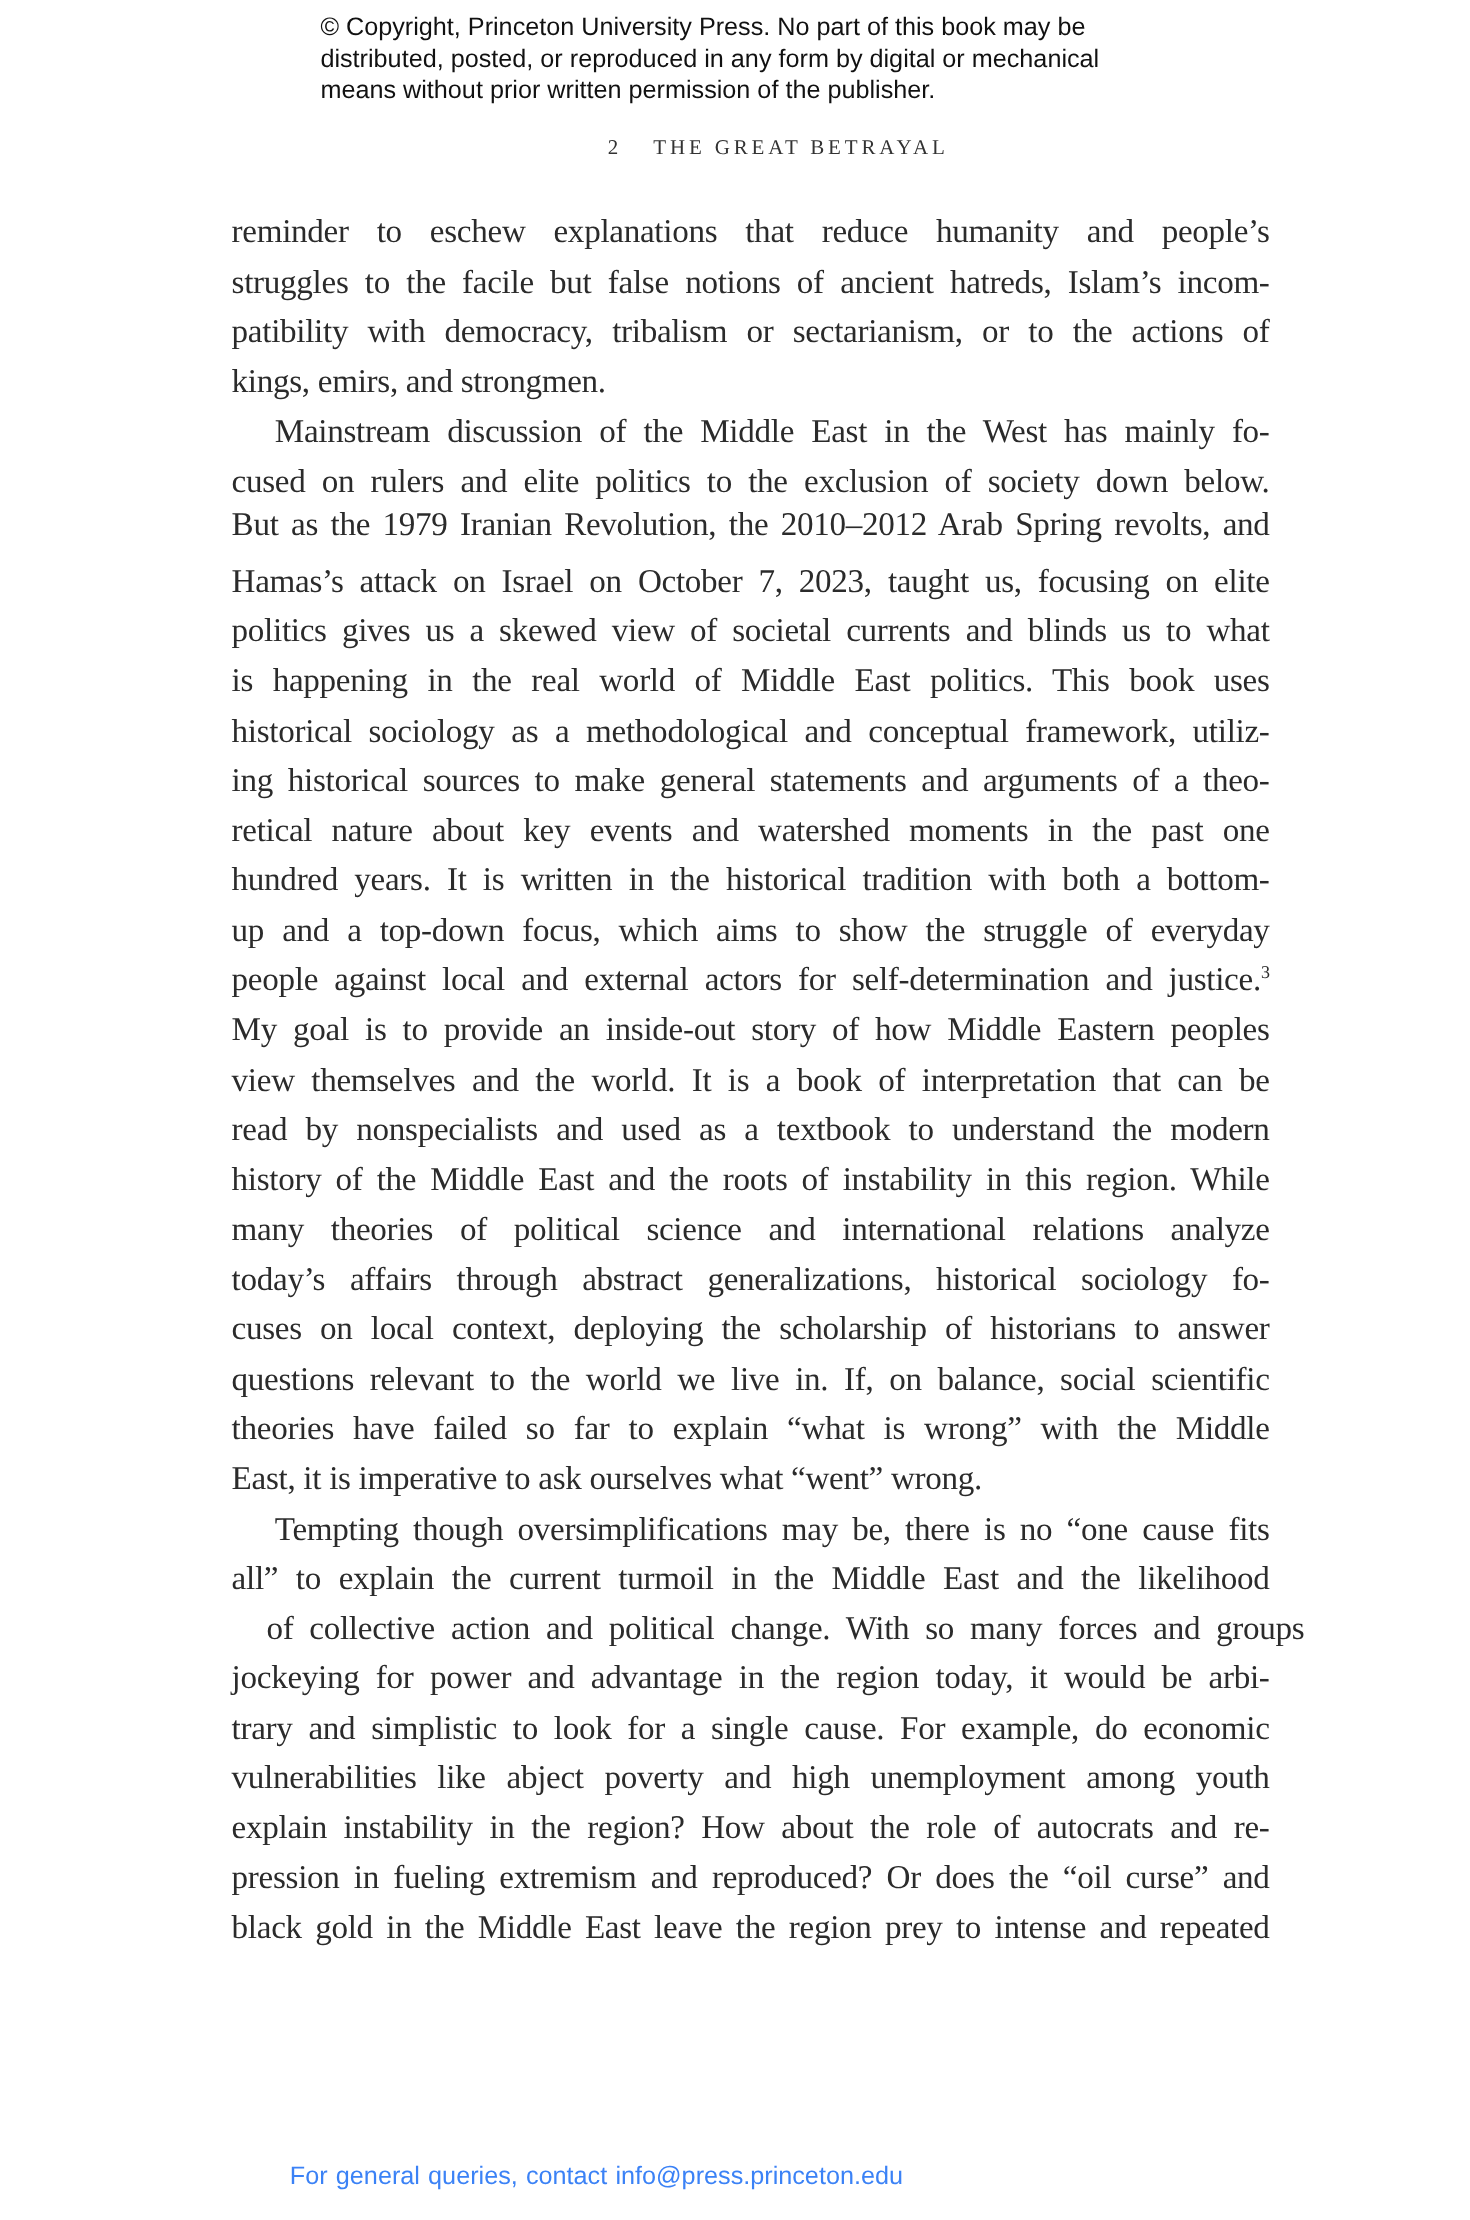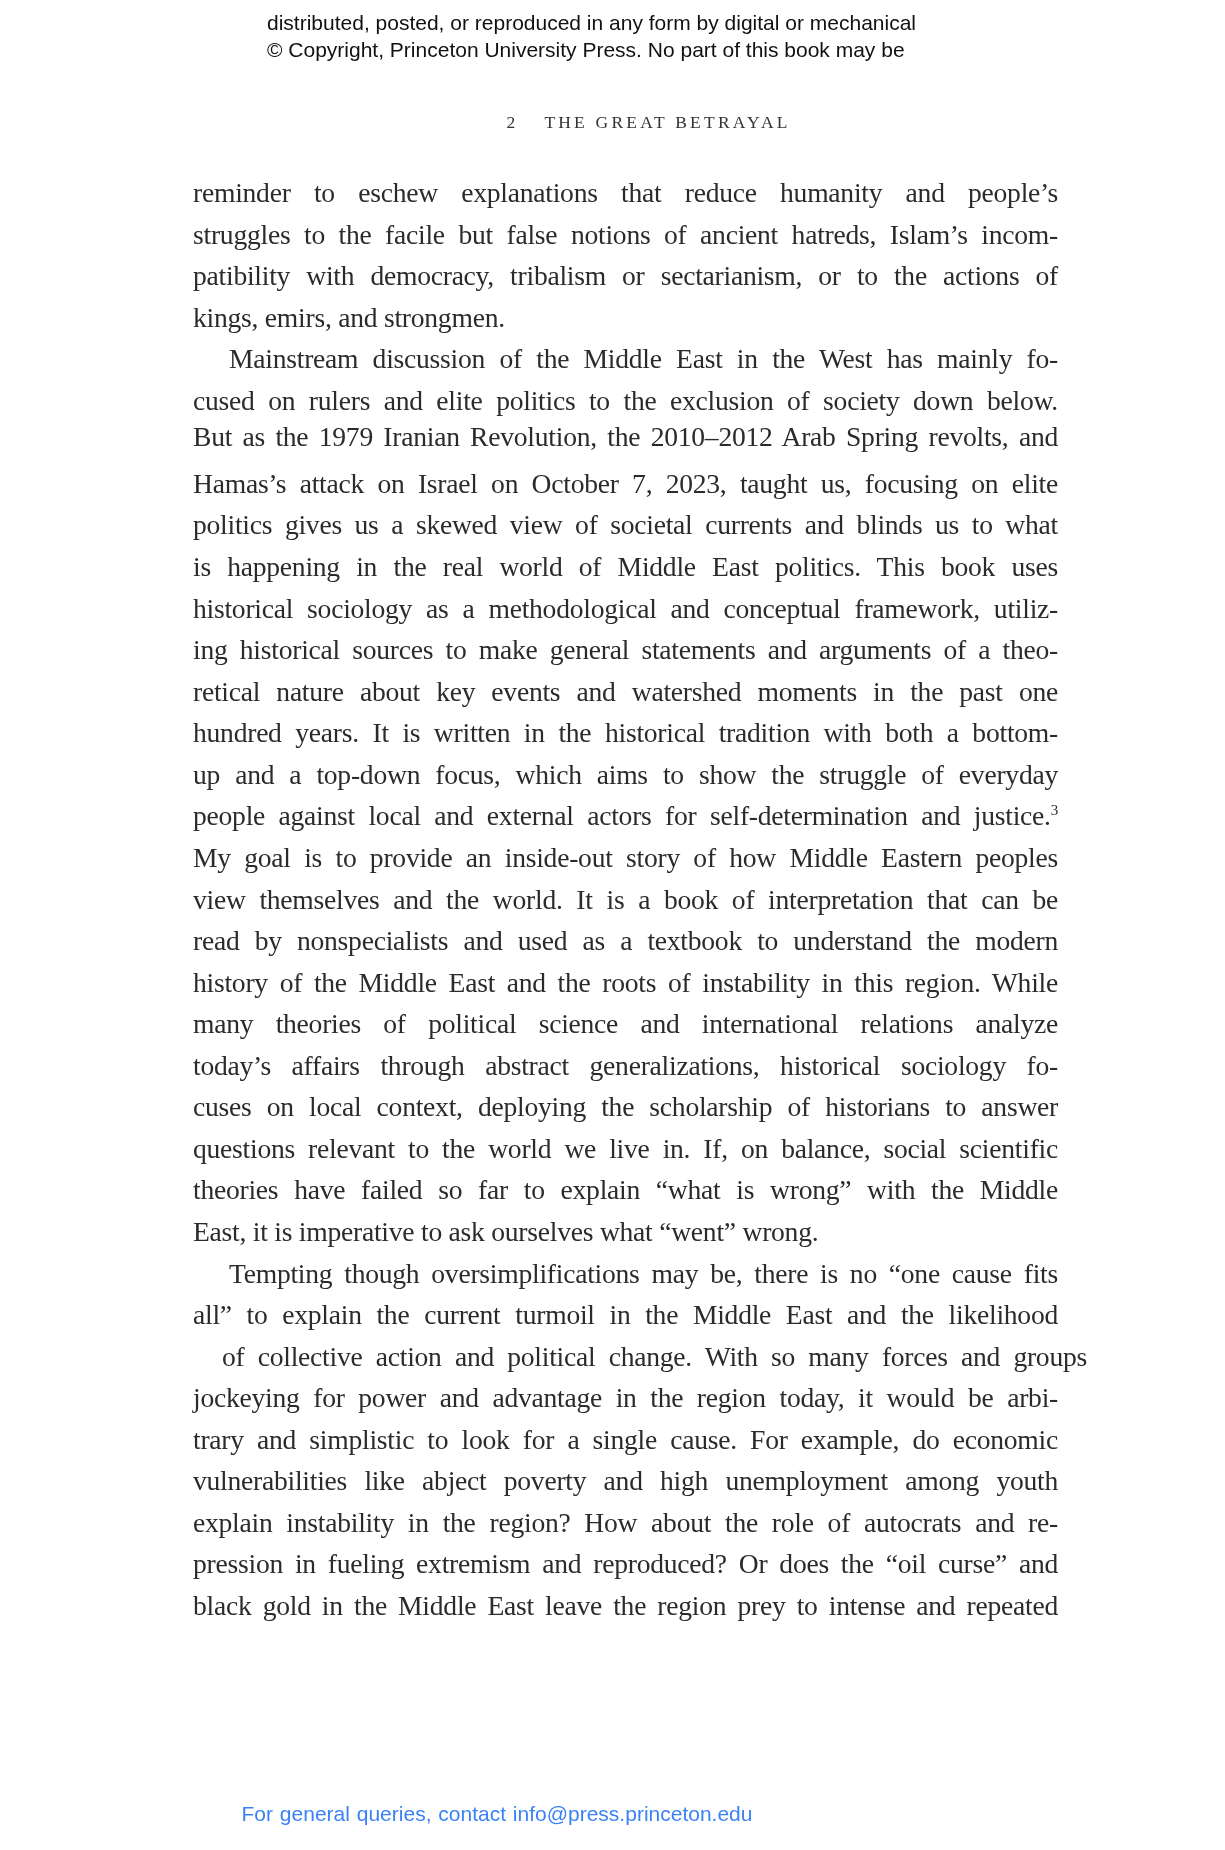--- a/index.html
+++ b/index.html
@@ -71,22 +71,23 @@
     font-family: "Liberation Sans", sans-serif;
     font-size: 21px;
     color: #3b82f6;
     word-spacing: 1px;
   }
 </style>
 </head>
 <body>
 
 <div class="copyright">
+  <div>© Copyright, Princeton University Press. No part of this book may be</div>
   <div>distributed, posted, or reproduced in any form by digital or mechanical</div>
-  <div>© Copyright, Princeton University Press. No part of this book may be</div>
+  <div>means without prior written permission of the publisher.</div>
 </div>
 
 <div class="running-head">
   <span class="pg">2</span>
   <span class="ttl">THE GREAT BETRAYAL</span>
 </div>
 
 <div class="body-text" id="body-text">
     <div>
       <div class="line" style="top: 172px;"><span>reminder to eschew explanations that reduce humanity and people’s</span></div>

